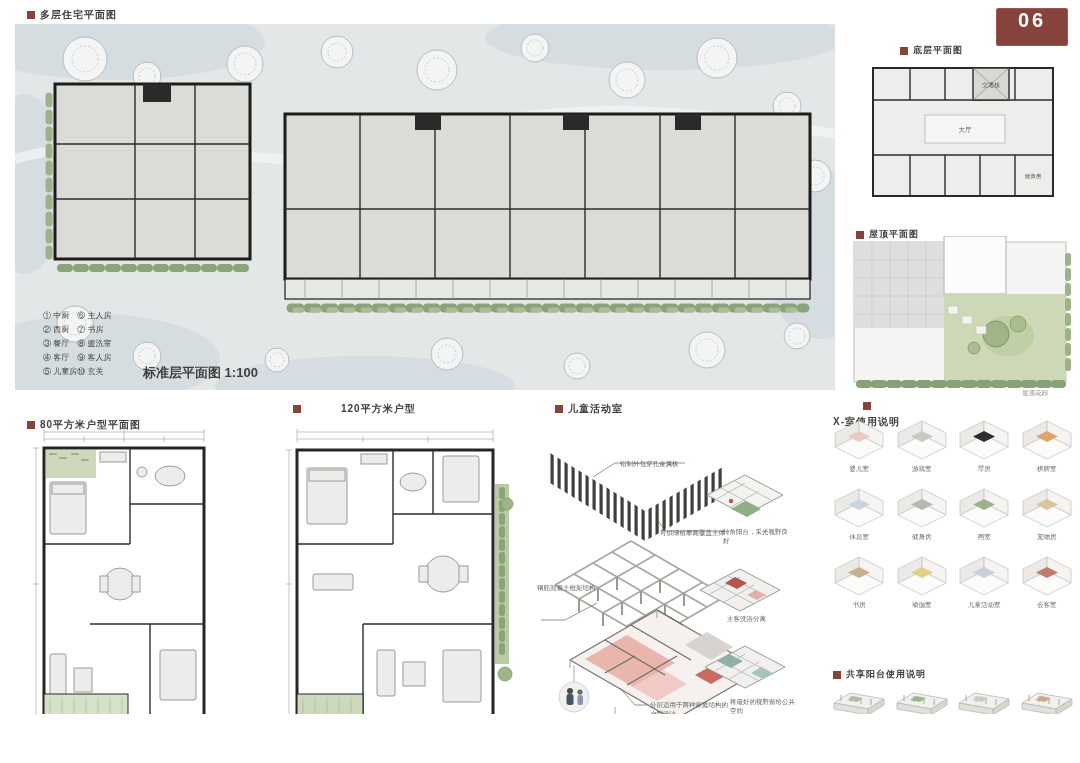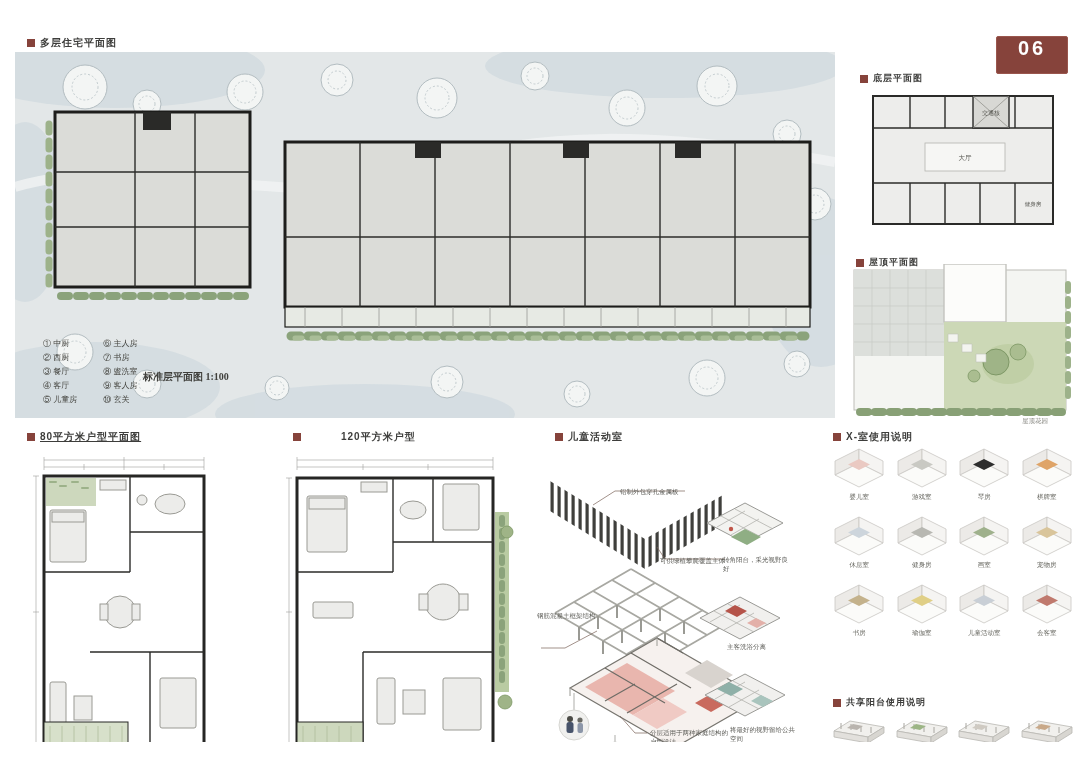--- a/index.html
+++ b/index.html
@@ -1,27 +1,27 @@
 <!DOCTYPE html>
 <html><head>
 <meta charset="utf-8">
 <style>
   html,body{margin:0;padding:0;background:#fff;font-family:"Liberation Sans",sans-serif;}
-  .board{position:relative;width:1080px;height:714px;background:#ffffff;overflow:hidden;margin-top:28px;}
+  .board{position:relative;width:1080px;height:714px;background:#ffffff;overflow:hidden;}
   .sec-title{position:absolute;display:flex;align-items:center;gap:5px;font-size:10px;font-weight:bold;color:#3d3d3b;letter-spacing:1px;white-space:nowrap;}
   .sec-title .sq{width:8px;height:8px;background:#86433b;flex:0 0 auto;}
   .sec-title.small{font-size:9px;}
   .badge{position:absolute;left:996px;top:8px;width:70px;height:36px;background:#86433b;color:#fff;
          display:flex;justify-content:center;font-size:20px;font-weight:bold;
          letter-spacing:3px;border-radius:2px;border:1px solid #9a564d;}
   .panel{position:absolute;}
-  .legend{position:absolute;left:28px;top:286px;display:flex;gap:26px;font-size:8px;color:#44443f;z-index:5;}
+  .legend{position:absolute;left:28px;top:286px;display:flex;font-size:8px;color:#44443f;z-index:5;}
   .legend .col{display:flex;flex-direction:column;gap:3px;}
   .legend .row{white-space:nowrap;}
-  .plan-caption{position:absolute;left:128px;top:318px;font-size:10px;color:#3f3f3b;font-weight:bold;z-index:5;font-family:Liberation Serif, serif;}
+  .plan-caption{position:absolute;left:128px;top:340px;font-size:13px;color:#3f3f3b;font-weight:bold;z-index:5;}
   .tiny-label{position:absolute;font-size:6.5px;color:#5a5a55;line-height:1.45;white-space:nowrap;z-index:6;}
   .tiny-label.wrap{white-space:normal;}
   .roof-caption{position:absolute;left:1022px;top:389px;font-size:6.5px;color:#8a8a84;}
   .xgrid{position:absolute;left:830px;top:420px;width:246px;display:grid;grid-template-columns:repeat(4,1fr);
          row-gap:14px;column-gap:4px;}
   .xcell{display:flex;flex-direction:column;align-items:center;}
   .xcell .lbl{font-size:6.5px;color:#66665f;margin-top:3px;white-space:nowrap;}
   .bgrid{position:absolute;left:830px;top:686px;width:246px;display:grid;grid-template-columns:repeat(4,1fr);column-gap:4px;}
   .bcell{display:flex;flex-direction:column;align-items:center;}
   .bcell .lbl{font-size:6.5px;color:#66665f;margin-top:4px;white-space:nowrap;}
@@ -136,21 +136,21 @@
         <div class="row"><span>⑥</span> <span>主人房</span></div>
         <div class="row"><span>⑦</span> <span>书房</span></div>
         <div class="row"><span>⑧</span> <span>盥洗室</span></div>
         <div class="row"><span>⑨</span> <span>客人房</span></div>
         <div class="row"><span>⑩</span> <span>玄关</span></div>
       </div>
     </div>
     <div class="plan-caption">标准层平面图 1:100</div>
   </div>
 
-  <div class="sec-title small" style="left:860px;top:44px;">
+  <div class="sec-title small" style="left:900px;top:44px;">
     <span class="sq"></span>
     <span>底层平面图</span>
   </div>
   <div class="panel" style="left:855px;top:60px;">
     <svg width="216" height="150" viewBox="0 0 216 150">
       <rect x="18" y="8" width="180" height="128" fill="#ededeb" stroke="#2a2a28" stroke-width="2"></rect>
       <path class="iwall" d="M18,40 H198 M55,8 V40 M90,8 V40 M125,8 V40 M160,8 V40"></path>
       <path class="iwall" d="M18,95 H198 M55,95 V136 M90,95 V136 M125,95 V136 M160,95 V136"></path>
       <rect x="118" y="8" width="36" height="32" fill="#d8d8d4" stroke="#2a2a28" stroke-width="1.4"></rect>
       <path d="M118,8 L154,40 M154,8 L118,40" stroke="#8a8a84" stroke-width="0.7"></path>
@@ -176,33 +176,33 @@
       <circle cx="148" cy="98" r="13" fill="#9fb487" stroke="#7e9866" stroke-width="1"></circle>
       <circle cx="170" cy="88" r="8" fill="#aabd90" stroke="#7e9866" stroke-width="0.8"></circle>
       <circle cx="126" cy="112" r="6" fill="#aabd90" stroke="#7e9866" stroke-width="0.8"></circle>
       <path d="M100,70 h10 v8 h-10 z M114,80 h10 v8 h-10 z M128,90 h10 v8 h-10 z" fill="#f3f4ef" stroke="#bfc3ba" stroke-width="0.6"></path>
       <path d="M12,148 H214" stroke="#88a076" stroke-width="8" stroke-dasharray="8 7" stroke-linecap="round" fill="none"></path>
       <path d="M220,20 V140" stroke="#9db28a" stroke-width="6" stroke-dasharray="7 8" stroke-linecap="round" fill="none"></path>
     </svg>
   </div>
   <div class="roof-caption">屋顶花园</div>
 
-  <div class="sec-title" style="left:27px;top:402px;text-decoration:underline;">
+  <div class="sec-title" style="left:27px;top:418px;">
     <span class="sq"></span>
     <span>80平方米户型平面图</span>
   </div>
   <div class="sec-title" style="left:293px;top:402px;gap:40px;">
     <span class="sq"></span>
     <span>120平方米户型</span>
   </div>
   <div class="sec-title" style="left:555px;top:402px;">
     <span class="sq"></span>
     <span>儿童活动室</span>
   </div>
-  <div class="sec-title" style="left:833px;top:402px;">
+  <div class="sec-title" style="left:833px;top:402px;flex-direction:column;">
     <span class="sq"></span>
     <span>X-室使用说明</span>
   </div>
 
   <div class="panel" style="left:30px;top:424px;">
     <svg width="196" height="322" viewBox="0 0 196 322">
       <path class="dim" d="M14,8 H174 M14,15 H174 M14,5 V18 M94,5 V18 M174,5 V18 M54,12 V18 M134,12 V18"></path>
       <path class="dim" d="M6,24 V294 M3,24 H9 M3,160 H9 M3,294 H9"></path>
       <rect x="14" y="24" width="160" height="270" fill="#ffffff" stroke="#262624" stroke-width="3"></rect>
       <rect x="16" y="26" width="50" height="28" fill="#cdd8bd"></rect>

